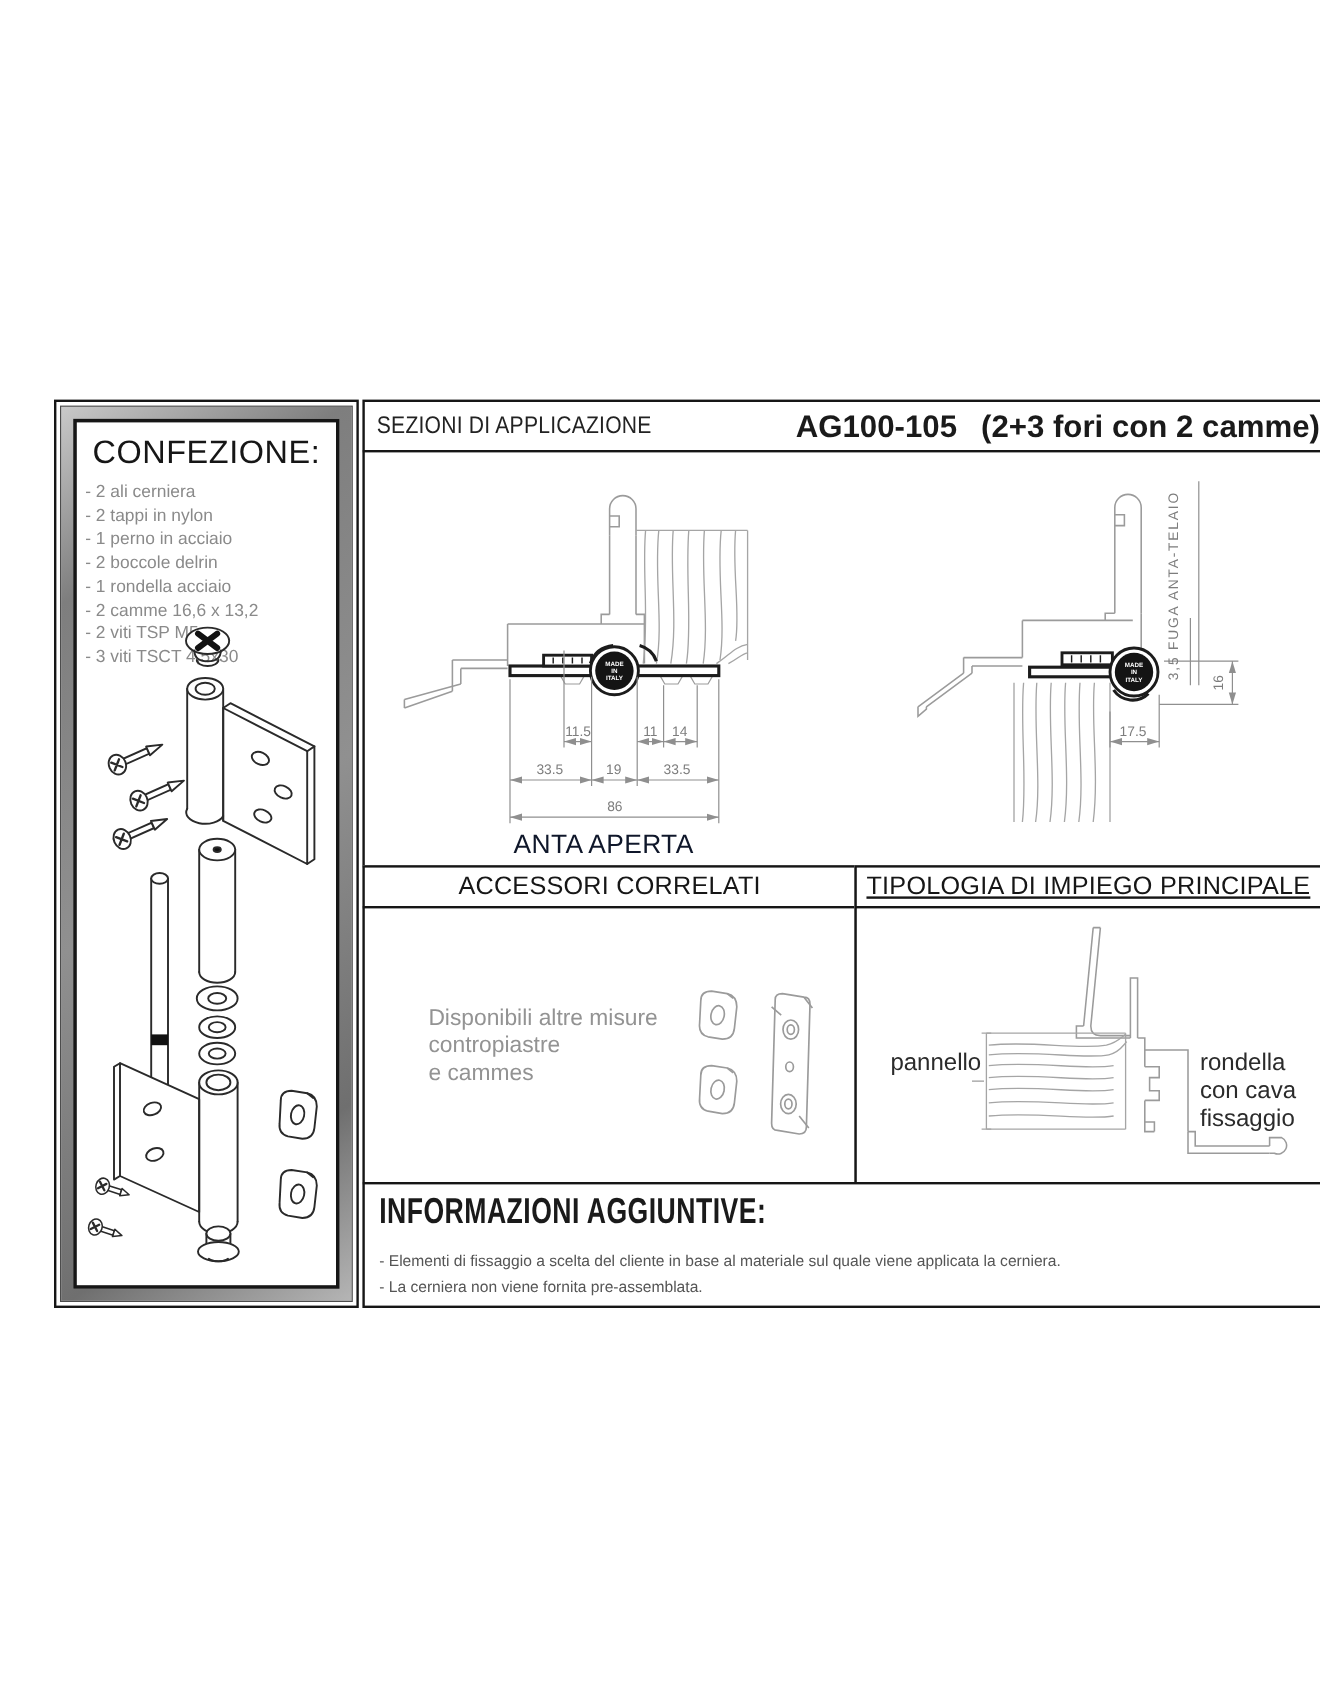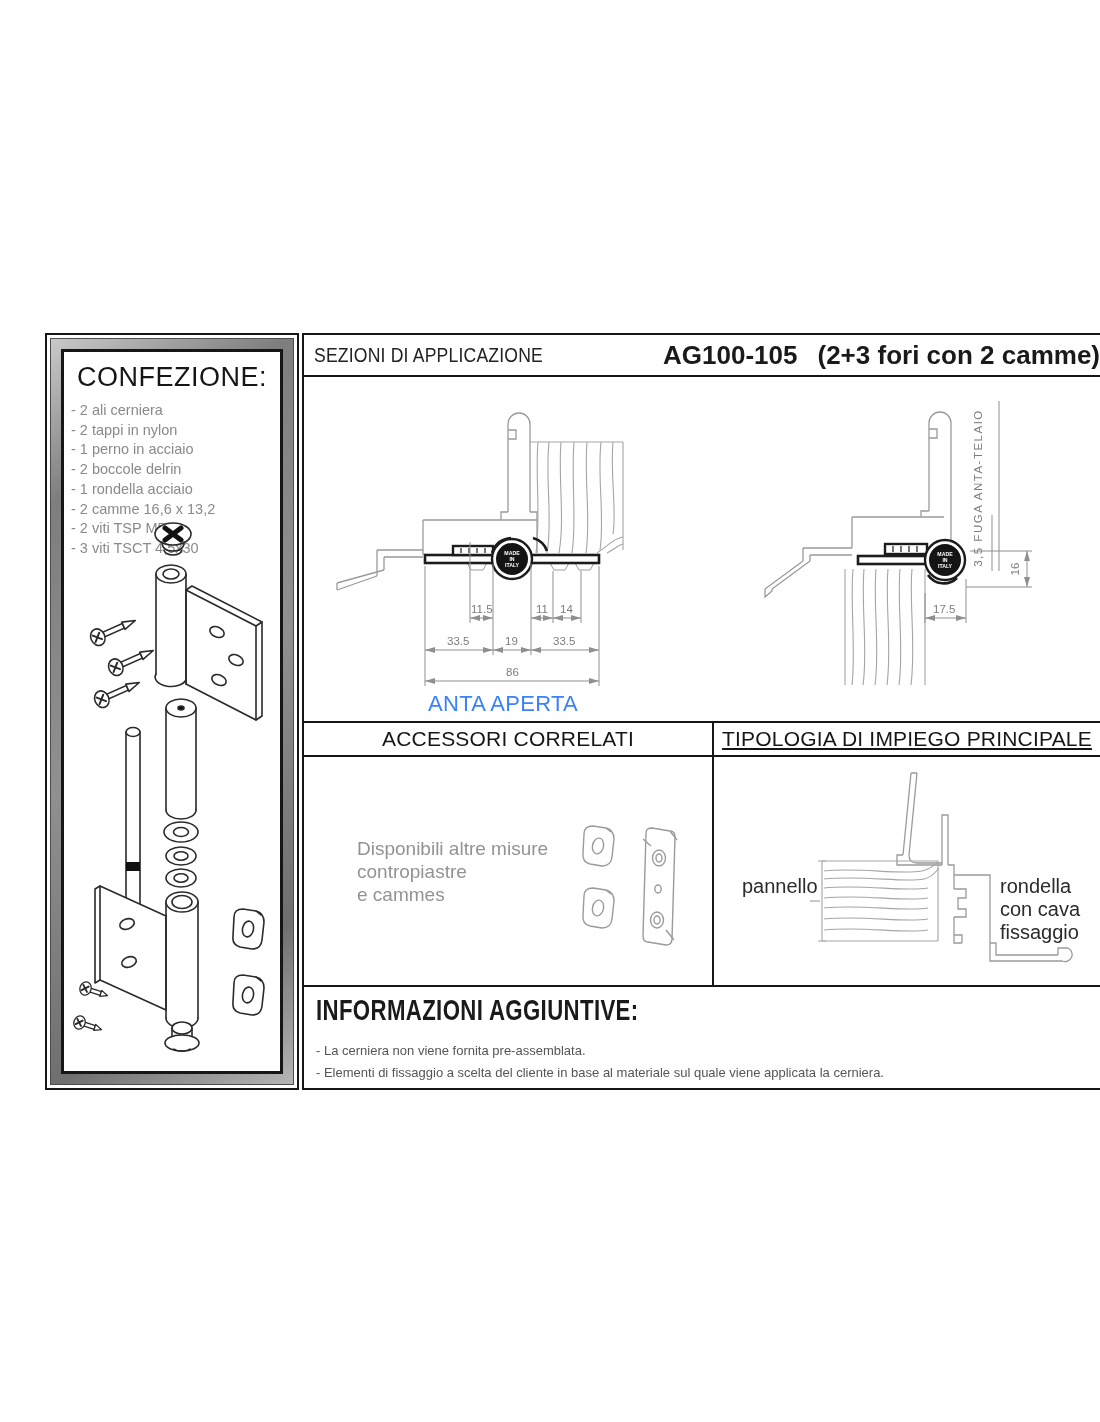--- a/index.html
+++ b/index.html
@@ -15,21 +15,21 @@
   .panel-inner{width:100%;height:100%;background:#fff;border:3px solid #161616;position:relative;overflow:hidden;}
   .conf-title{margin-top:10px;text-align:center;font-size:27px;letter-spacing:.5px;color:#161616;}
   .conf-list{margin:8px 0 0 7px;font-size:14.5px;line-height:1.36;color:#8a8a8a;}
 
   
   .hdr{left:262px;top:333px;width:800px;height:44px;display:flex;align-items:center;}
   .hdr-left{margin-left:10px;font-size:20px;letter-spacing:.2px;transform:scaleX(.88);transform-origin:left center;white-space:nowrap;color:#222;}
   .hdr-title{flex:1;text-align:right;font-weight:bold;font-size:26px;white-space:nowrap;}
   .hdr-variant{margin-left:20px;}
   .draw-area{left:262px;top:375px;width:800px;height:348px;}
-  .anta-label{position:absolute;bottom:4px;font-size:22px;letter-spacing:.3px;color:#3b82f6;text-align:center;}
+  .anta-label{position:absolute;bottom:4px;font-size:22px;letter-spacing:.3px;color:#0f172a;text-align:center;}
   .sub-hd{height:36px;display:flex;align-items:center;justify-content:center;font-size:21px;letter-spacing:.2px;color:#161616;}
   .cell-l{left:262px;width:412px;}
   .cell-r{left:672px;width:390px;}
   .note{font-size:19px;line-height:23px;color:#939393;}
   .lbl20{font-size:20px;line-height:23px;color:#2b2b2b;}
   .info-box{left:262px;top:985px;width:800px;height:105px;padding:6px 0 0 12px;}
   .info-title{font-size:30px;font-weight:bold;transform:scaleX(.74);transform-origin:left center;white-space:nowrap;letter-spacing:.5px;}
   .info-bullets{margin-top:13px;font-size:13px;line-height:1.7;color:#555;}
   .edition{left:1070px;top:1090px;width:142px;font-size:15px;font-weight:bold;color:#222;
            transform:rotate(-90deg);transform-origin:0 0;white-space:nowrap;}
@@ -382,20 +382,20 @@
     <div class="abs lbl20" style="left:286px;top:118px;">
       <div>rondella</div>
       <div>con cava</div>
       <div>fissaggio</div>
     </div>
   </div>
 
   <div class="abs bx info-box">
     <div class="info-title">INFORMAZIONI AGGIUNTIVE:</div>
     <div class="info-bullets">
+      <div>- Elementi di fissaggio a scelta del cliente in base al materiale sul quale viene applicata la cerniera.</div>
       <div>- La cerniera non viene fornita pre-assemblata.</div>
-      <div>- Elementi di fissaggio a scelta del cliente in base al materiale sul quale viene applicata la cerniera.</div>
     </div>
   </div>
 
   <div class="abs edition">Ed.2017 Rev. 01</div>
 
 </div>
 
 </body></html>

